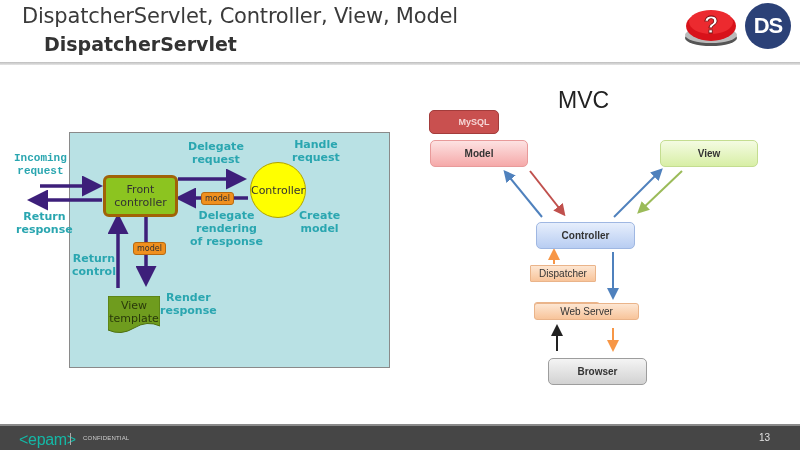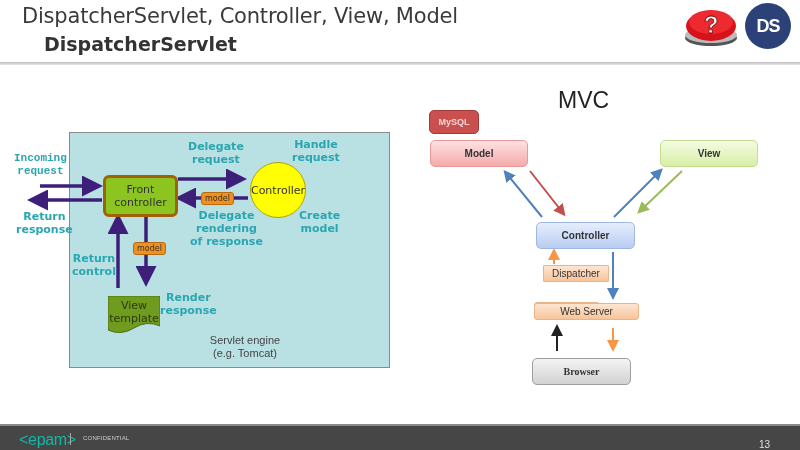--- a/index.html
+++ b/index.html
@@ -1,51 +1,51 @@
 <!DOCTYPE html>
 <html><head>
 <meta charset="utf-8">
 <style>
   html, body { margin:0; padding:0; }
   body { width:800px; height:450px; position:relative; overflow:hidden; background:#ffffff; font-family:"DejaVu Sans", sans-serif; }
   .title1 { position:absolute; left:22px; top:4px; font-size:21px; color:#3a3a3a; letter-spacing:-0.2px; white-space:nowrap; }
   .title2 { position:absolute; left:22px; top:33px; font-size:19px; font-weight:bold; color:#333; white-space:nowrap;margin-left:22px; }
   .header-rule { position:absolute; left:0; top:62px; width:800px; height:3px; background:linear-gradient(#bdbdbd,#e6e6e6); }
   .help-btn { position:absolute; left:682px; top:4px; width:58px; height:44px; }
-  .ds-logo { position:absolute; left:745px; top:3px; width:46px; height:46px; border-radius:50%; background:#2b4177; color:#fff; font-weight:bold; font-size:18px; font-family:"Liberation Sans", sans-serif; display:flex; align-items:center; justify-content:center; letter-spacing:-1px; }
+  .ds-logo { position:absolute; left:745px; top:3px; width:46px; height:46px; border-radius:50%; background:#2b4177; color:#fff; font-weight:bold; font-size:22px; font-family:"Liberation Sans", sans-serif; display:flex; align-items:center; justify-content:center; letter-spacing:-1px; }
 
   .left-diagram { position:absolute; left:0; top:120px; width:410px; height:260px; }
   .engine-box { position:absolute; left:69px; top:12px; width:319px; height:234px; background:#b9e1e4; border:1px solid #8a8a8a; }
   .lbl { position:absolute; color:#2aa6b0; font-weight:bold; font-size:11px; line-height:13px; text-align:center; white-space:nowrap; }
   .front-ctrl { position:absolute; left:103px; top:55px; width:69px; height:36px; background:#8cc420; border:3px solid #a16207; border-radius:6px; color:#333; font-size:11px; line-height:13px; display:flex; align-items:center; justify-content:center; text-align:center; }
   .controller-circle { position:absolute; left:250px; top:42px; width:54px; height:54px; border-radius:50%; background:#ffff00; border:1px solid #b0a200; color:#333; font-size:11px; display:flex; align-items:center; justify-content:center; }
   .model-tag { position:absolute; background:#f0901e; border:1px solid #b86a10; border-radius:3px; color:#333; font-size:8px; padding:0 3px; line-height:11px; height:11px; }
   .view-tpl { position:absolute; left:108px; top:176px; width:52px; height:36px; color:#2a3a0a; font-size:11px; line-height:13px; text-align:center; }
   .view-tpl svg { position:absolute; left:0; top:0; }
   .view-tpl span { position:relative; display:block; padding-top:3px; }
   .engine-label { position:absolute; left:190px; top:214px; width:110px; text-align:center; font-size:11px; line-height:13px; color:#444; font-family:"Liberation Sans", sans-serif; }
   svg.arrows { position:absolute; left:0; top:0; }
 
   .right-diagram { position:absolute; left:420px; top:85px; width:370px; height:310px; }
   .mvc-title { position:absolute; left:138px; top:2px; font-size:23px; color:#222; font-family:"Liberation Sans", sans-serif; }
   .rbox { position:absolute; font-size:10px; color:#333; display:flex; align-items:center; justify-content:center; border-radius:5px; font-family:"Liberation Sans", sans-serif; }
-  .mysql { left:9px; top:25px; width:48px; height:22px; background:#c9504f; border:1px solid #a33c3b; color:#f6d6d6; font-weight:bold; font-size:9px; }
+  .mysql { left:9px; top:25px; width:48px; height:22px; background:#c9504f; border:1px solid #a33c3b; color:#f6d6d6; font-weight:bold; font-size:9px;padding-left:20px; }
   .model-box { left:10px; top:55px; width:96px; height:25px; background:linear-gradient(#fde2e2,#f5a9a9); border:1px solid #e89a9a; font-weight:bold; }
   .view-box { left:240px; top:55px; width:96px; height:25px; background:linear-gradient(#f4fbe2,#d8efa6); border:1px solid #c4dd90; font-weight:bold; }
   .ctrl-box { left:116px; top:137px; width:97px; height:25px; background:linear-gradient(#e6eefc,#b8cdf2); border:1px solid #9fb7e2; font-weight:bold; }
-  .disp-box { left:123px; top:180px; width:64px; height:15px; background:linear-gradient(#fde6d2,#f8c49a); border:1px solid #eab48a; border-radius:1px; }
+  .disp-box { left:110px; top:180px; width:64px; height:15px; background:linear-gradient(#fde6d2,#f8c49a); border:1px solid #eab48a; border-radius:1px; }
   .routes-box { left:114px; top:217px; width:64px; height:15px; background:linear-gradient(#fde6d2,#f8c49a); border:1px solid #eab48a; border-radius:3px; }
   .web-box { left:114px; top:218px; width:103px; height:15px; background:linear-gradient(#fde6d2,#f8c49a); border:1px solid #eab48a; border-radius:3px; }
-  .browser-box { left:112px; top:273px; width:97px; height:25px; background:linear-gradient(#f4f4f4,#d2d2d2); border:1px solid #9d9d9d; font-weight:bold;font-family:Liberation Serif, serif; }
+  .browser-box { left:128px; top:273px; width:97px; height:25px; background:linear-gradient(#f4f4f4,#d2d2d2); border:1px solid #9d9d9d; font-weight:bold; }
 
   .footer { position:absolute; left:0; top:424px; width:800px; height:26px; background:#464646; border-top:2px solid #8a8a8a; }
   .epam { position:absolute; left:19px; top:5px; color:#14b8a6; font-size:16px; font-family:"Liberation Sans", sans-serif; letter-spacing:-0.3px; }
   .sep { position:absolute; left:70px; top:7px; width:1px; height:12px; background:#aaa; }
   .confidential { position:absolute; left:83px; top:9px; font-size:6px; color:#cfcfcf; font-family:"Liberation Sans", sans-serif; letter-spacing:0.2px; }
-  .pagenum { position:absolute; right:30px; top:6px; font-size:10px; color:#e0e0e0; font-family:"Liberation Sans", sans-serif;margin-top:7px; }
+  .pagenum { position:absolute; right:30px; top:6px; font-size:10px; color:#e0e0e0; font-family:"Liberation Sans", sans-serif; }
 </style>
 </head>
 <body>
 
 <div class="title1">DispatcherServlet, Controller, View, Model</div>
 <div class="title2">DispatcherServlet</div>
 <div class="header-rule"></div>
 
 <div class="help-btn">
   <svg width="58" height="44" viewBox="0 0 58 44">
@@ -119,24 +119,20 @@
   </div>
   <div class="view-tpl">
     <svg width="52" height="40" viewBox="0 0 52 40">
       <path d="M0,0 H52 V30 Q39,24 26,32 Q13,40 0,34 Z" fill="#6f9c1e" stroke="#4e7010" stroke-width="1"></path>
     </svg>
     <span>
       <div>View</div>
       <div>template</div>
     </span>
   </div>
-  <div class="engine-label">
-    <div>Servlet engine</div>
-    <div>(e.g. Tomcat)</div>
-  </div>
 </div>
 
 <div class="right-diagram">
   <div class="mvc-title">MVC</div>
 
   <svg class="arrows" width="370" height="310">
     <defs>
       <marker id="ab" markerWidth="6" markerHeight="6" refX="4" refY="3" orient="auto">
           <path d="M0,0 L6,3 L0,6 z" fill="#4f81bd"></path>
         </marker>

